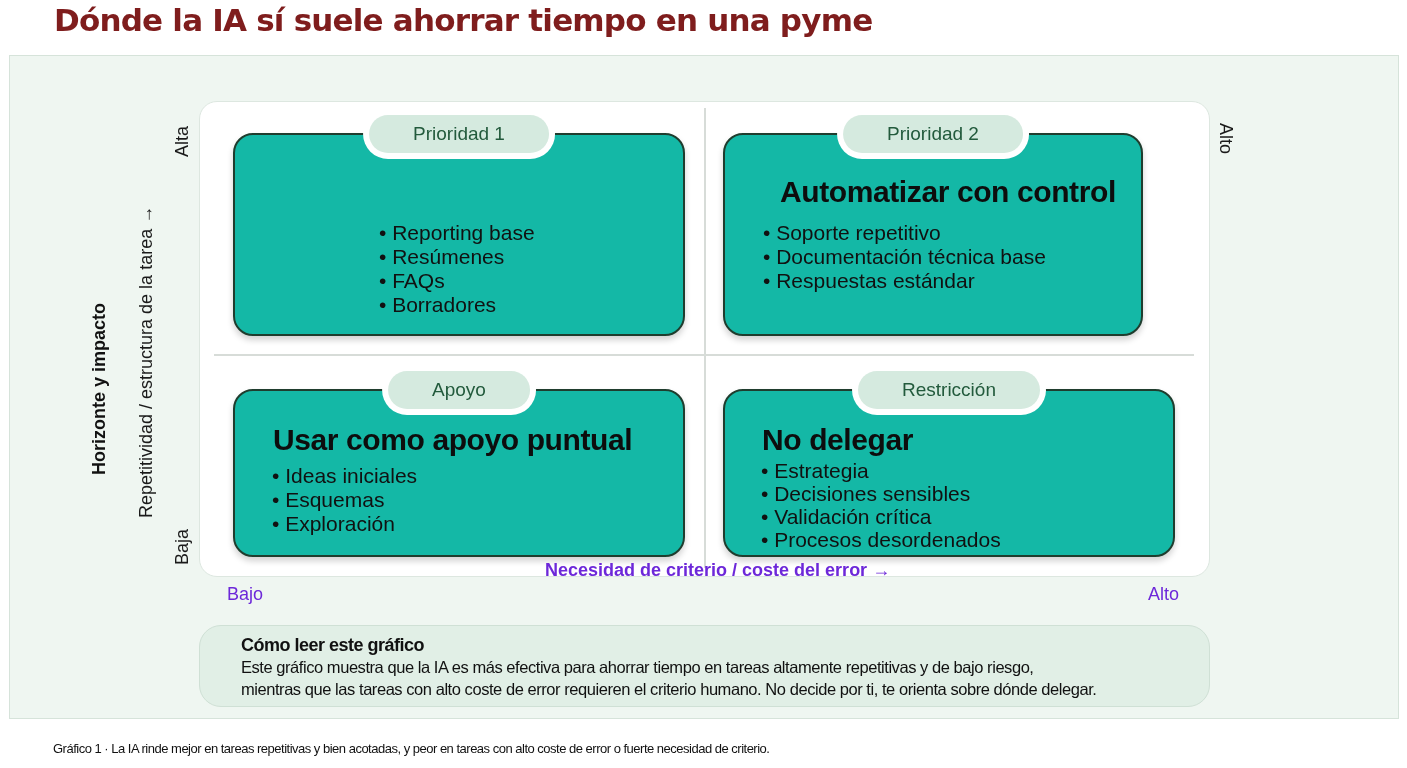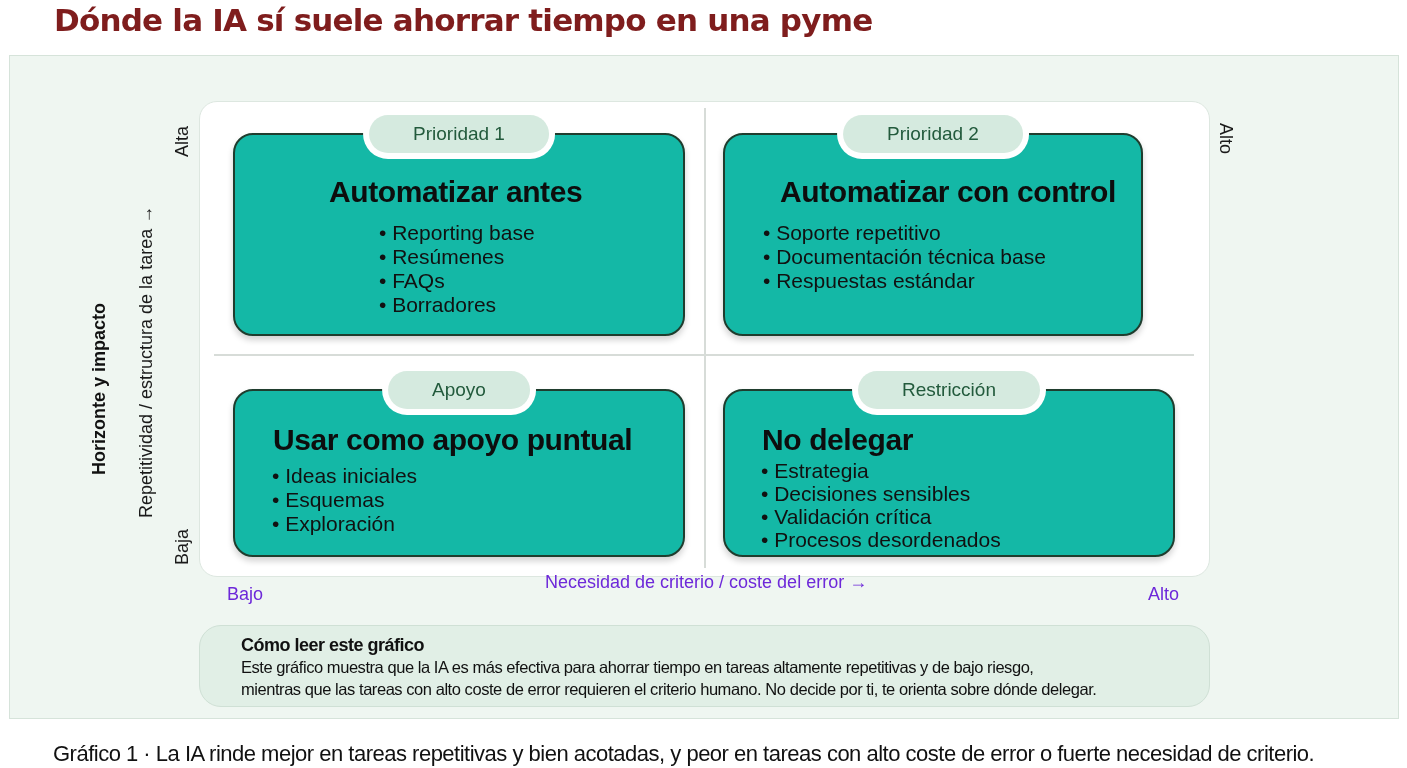--- a/index.html
+++ b/index.html
@@ -99,21 +99,21 @@
       font-weight: bold; font-size: 18px; letter-spacing: -0.5px; color: #111;
       line-height: 22px;
     }
     .legend-text {
       font-size: 16.5px; letter-spacing: -0.45px; color: #111;
       line-height: 22px; white-space: nowrap;
     }
 
     .caption {
       position: absolute; left: 53px; top: 741px;
-      font-size: 22px; letter-spacing: -0.5px; color: #111; white-space: nowrap;
+      font-size: 13px; letter-spacing: -0.5px; color: #111; white-space: nowrap;
     }
   </style>
 </head>
 <body>
 
 <div class="page">
 
   <h1 class="page-title">Dónde la IA sí suele ahorrar tiempo en una pyme</h1>
 
   <div class="panel"></div>
@@ -124,21 +124,20 @@
 
   <span class="rot-left tick" style="left:172px; top:157px;">Alta</span>
   <span class="rot-left tick" style="left:172px; top:565px;">Baja</span>
   <span class="rot-left axis-y-title" style="left:89px; top:475px;">Horizonte y impacto</span>
   <span class="rot-left axis-y-sub" style="left:136px; top:518px;">Repetitividad / estructura de la tarea →</span>
 
   <span class="rot-right tick" style="left:1236px; top:123px;">Alto</span>
 
   <div class="quad" style="left:233px; top:133px; width:452px; height:203px;">
     <div class="pill">Prioridad 1</div>
-    <div class="quad-title" style="left:94px; top:40px;">Automatizar antes</div>
     <ul class="quad-list" style="left:144px; top:86px;">
       <li>Reporting base</li>
       <li>Resúmenes</li>
       <li>FAQs</li>
       <li>Borradores</li>
     </ul>
   </div>
 
   <div class="quad" style="left:723px; top:133px; width:420px; height:203px;">
     <div class="pill">Prioridad 2</div>
@@ -165,21 +164,21 @@
     <div class="quad-title" style="left:37px; top:32px;">No delegar</div>
     <ul class="quad-list" style="left:36px; top:68px; line-height:23px;">
       <li>Estrategia</li>
       <li>Decisiones sensibles</li>
       <li>Validación crítica</li>
       <li>Procesos desordenados</li>
     </ul>
   </div>
 
   <span class="x-label" style="left:227px; top:584px;">Bajo</span>
-  <span class="x-label" style="left:545px; top:572px;">Necesidad de criterio / coste del error →</span>
+  <span class="x-label" style="left:545px; top:560px;font-weight:bold;">Necesidad de criterio / coste del error →</span>
   <span class="x-label" style="left:1148px; top:584px;">Alto</span>
 
   <div class="legend-box">
     <div class="legend-title">Cómo leer este gráfico</div>
     <div class="legend-text">Este gráfico muestra que la IA es más efectiva para ahorrar tiempo en tareas altamente repetitivas y de bajo riesgo,</div>
     <div class="legend-text">mientras que las tareas con alto coste de error requieren el criterio humano. No decide por ti, te orienta sobre dónde delegar.</div>
   </div>
 
   <div class="caption">Gráfico 1 · La IA rinde mejor en tareas repetitivas y bien acotadas, y peor en tareas con alto coste de error o fuerte necesidad de criterio.</div>
 </div>

